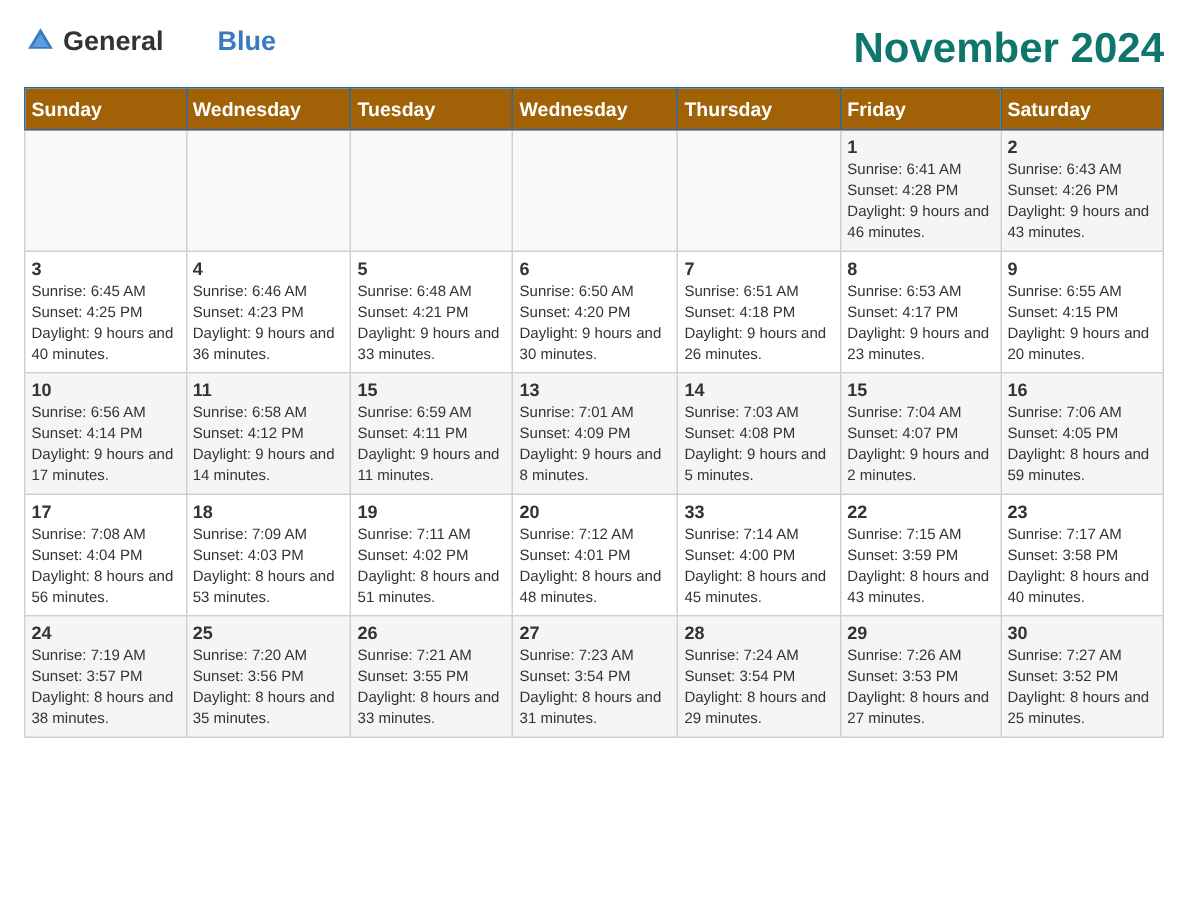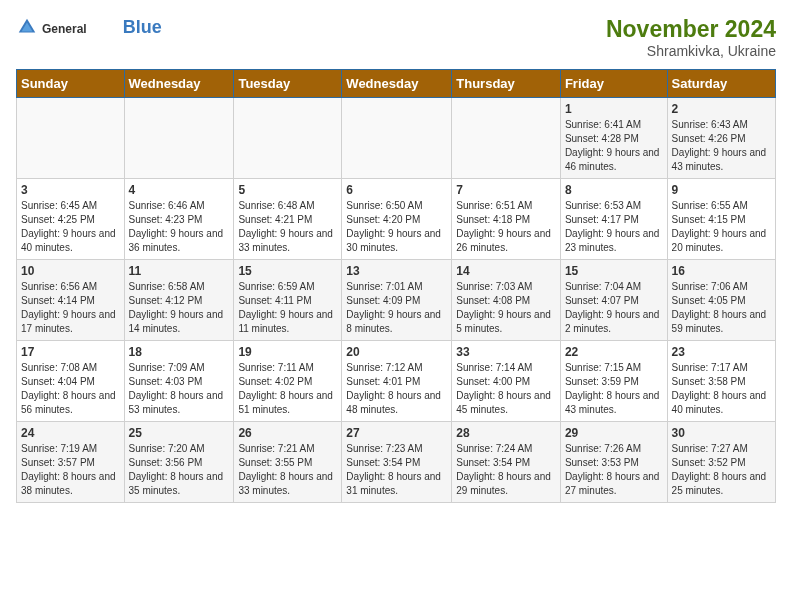--- a/index.html
+++ b/index.html
@@ -22,23 +22,23 @@
       gap: 4px;
     }
     .logo-icon {
       width: 22px;
       height: 22px;
     }
     .title-block {
       text-align: right;
     }
     .month-title {
-      font-size: 23px;
+      font-size: 28px;
       font-weight: bold;
-      color: #4d7c0f;
+      color: #0f766e;
       margin-left: 30px;
     }
     .subtitle {
       font-size: 14px;
       color: #555;
     }
     table {
       width: 100%;
       border-collapse: collapse;
     }
@@ -86,27 +86,26 @@
 <body>
 
 <div class="header">
   <div class="logo">
     <svg class="logo-icon" viewBox="0 0 40 40" xmlns="http://www.w3.org/2000/svg">
       <polygon points="20,5 35,30 5,30" fill="#3a7abf"></polygon>
       <polygon points="20,12 30,28 10,28" fill="#5aa0df"></polygon>
     </svg>
     <div>
       <div>
-        <span style="font-size:12px;font-weight:bold;color:#333;">General</span><span style="font-size:18px;font-weight:bold;color:#3a7abf;padding-left:36px;">Blue</span>
+        <span style="font-size:18px;font-weight:bold;color:#333;">General</span><span style="font-size:18px;font-weight:bold;color:#3a7abf;padding-left:36px;">Blue</span>
       </div>
     </div>
   </div>
   <div class="title-block">
     <div class="month-title">November 2024</div>
-    <div class="subtitle">Shramkivka, Ukraine</div>
   </div>
 </div>
 
 <table>
   <thead>
     <tr>
     <th>Sunday</th>
         <th>Wednesday</th>
         <th>Tuesday</th>
         <th>Wednesday</th>

